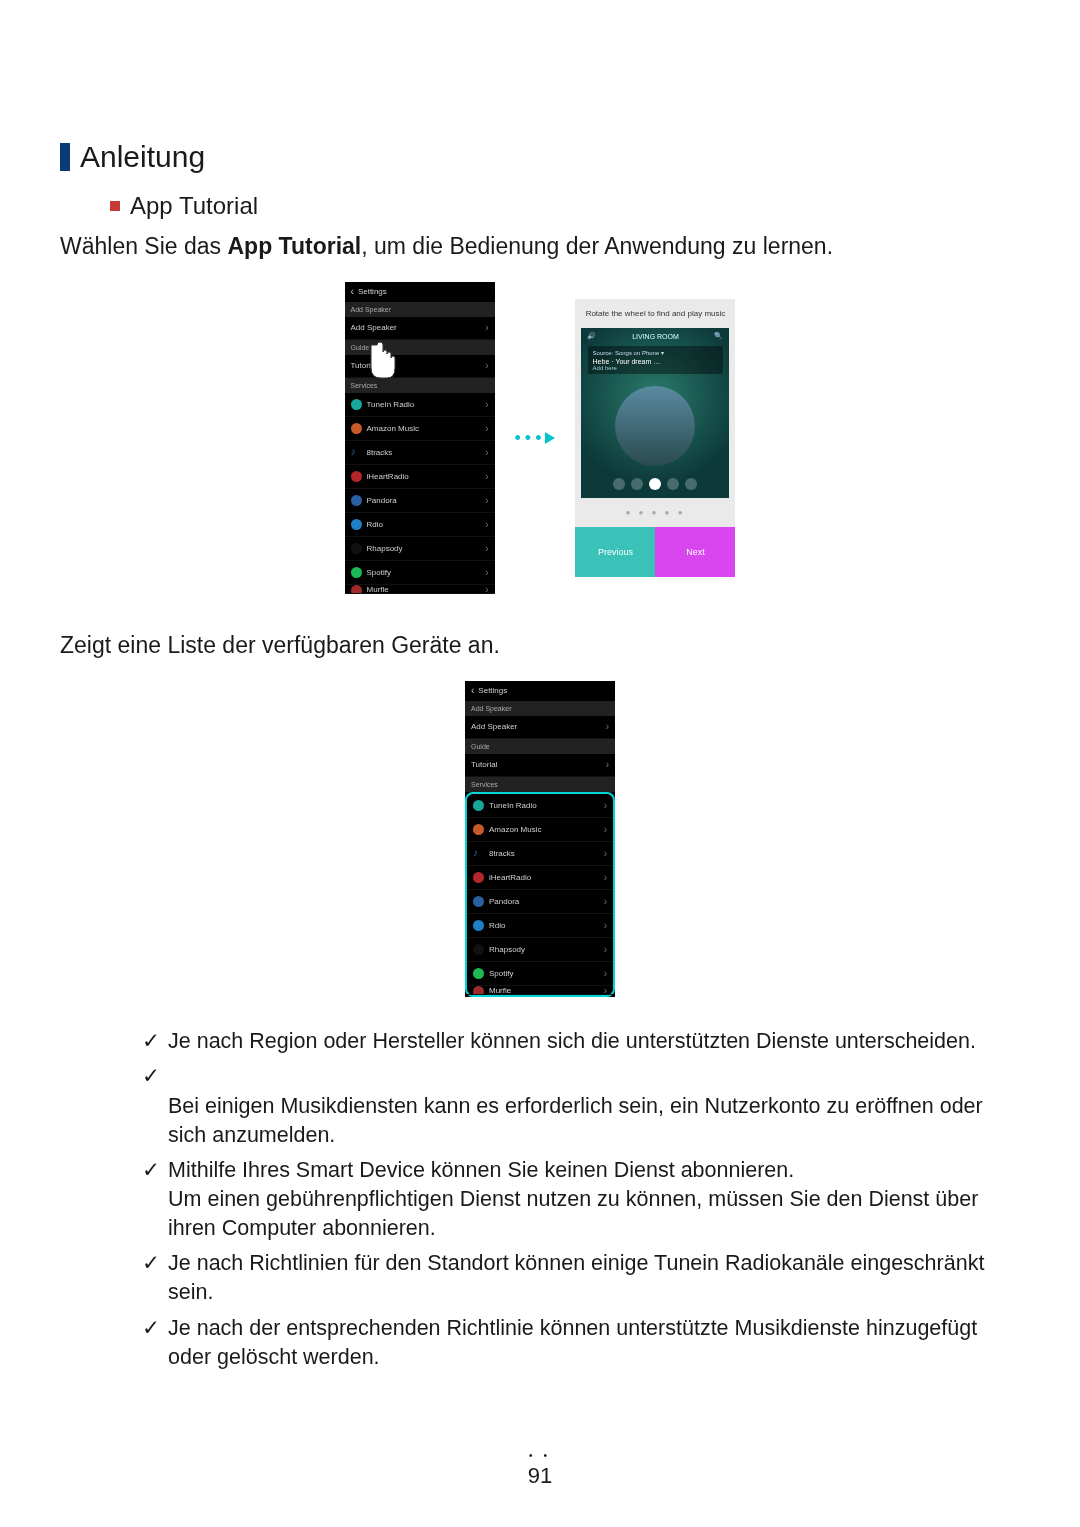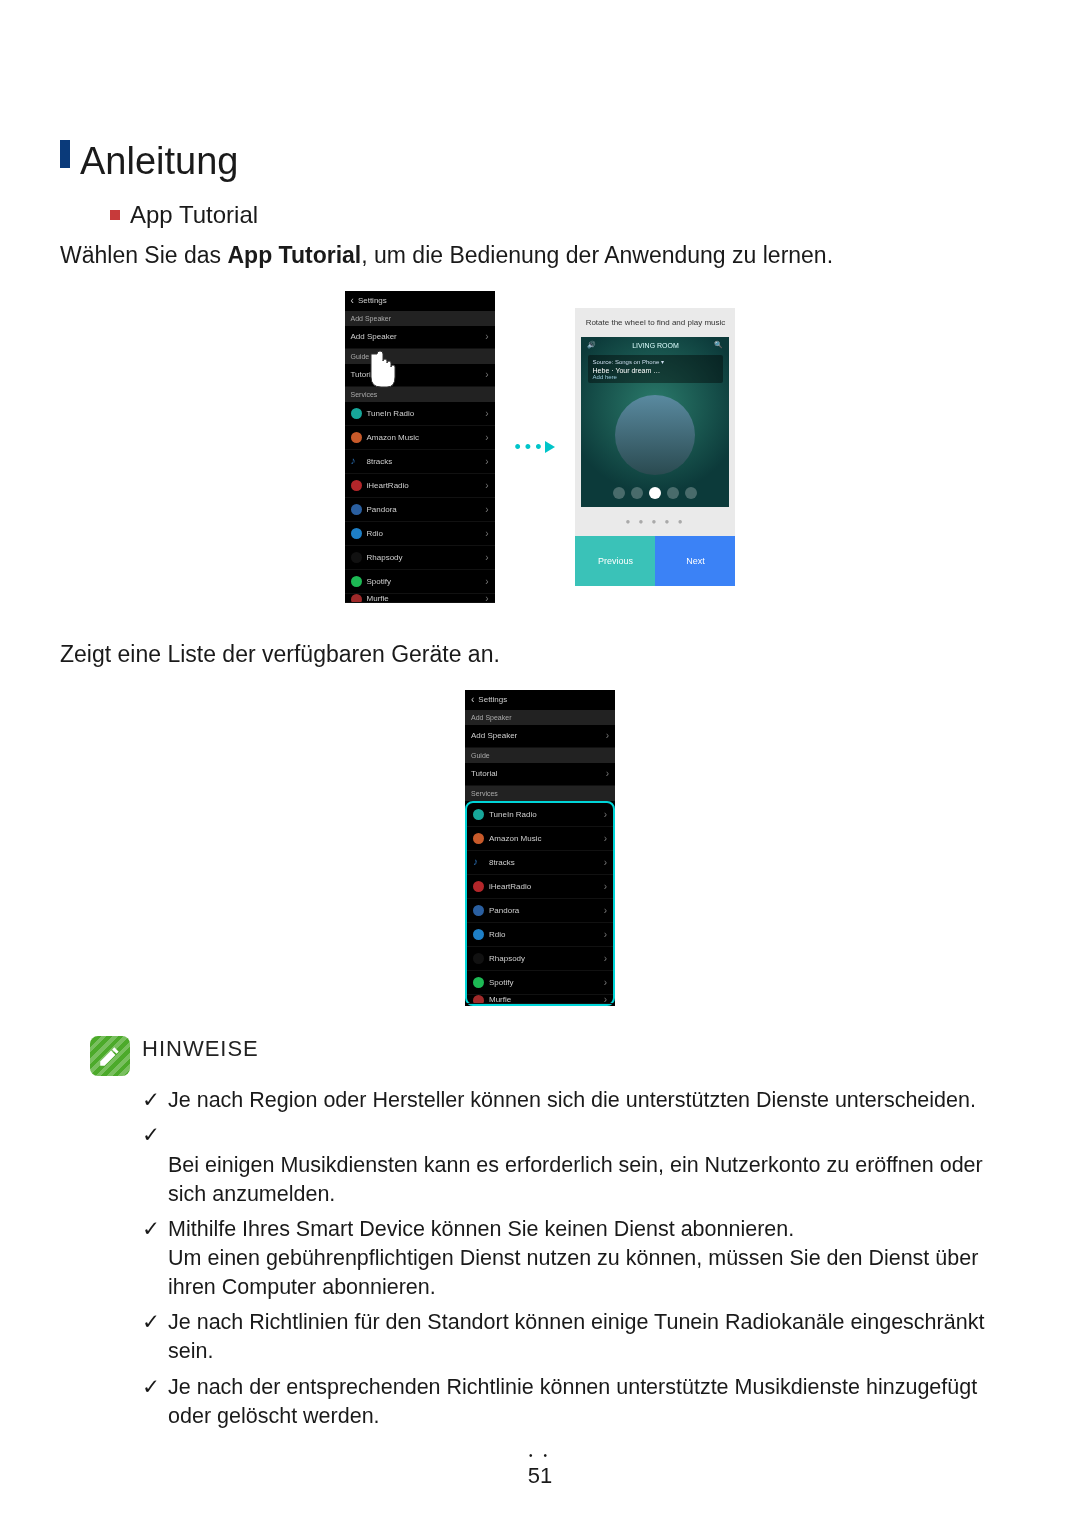--- a/index.html
+++ b/index.html
@@ -9,23 +9,24 @@
   color: #1a1a1a;
 }
 .page {
   width: 1080px;
   height: 1527px;
   padding: 140px 60px 40px 60px;
   box-sizing: border-box;
   position: relative;
 }
 .h1 {
-  font-size: 38px;
+  font-size: 30px;
   color: #1a1a1a;
   display: flex;
+  align-items: center;
   gap: 10px;
   margin-bottom: 18px;
 }
 .h1-bar {
   width: 10px;
   height: 28px;
   background: #0a3a7a;
 }
 .h2 {
   font-size: 24px;
@@ -141,21 +142,21 @@
 .phone2 .pdots {
   text-align: center; color: #aaa; letter-spacing: 3px; padding: 10px 0;
 }
 .phone2 .btns {
   display: flex; gap: 0;
 }
 .phone2 .btns div {
   flex: 1; text-align: center; padding: 20px 0; color: #fff; font-size: 9px;
 }
 .phone2 .btns .prev { background: #3ac2b8; }
-.phone2 .btns .next { background: #3b82f6; }
+.phone2 .btns .next { background: #d946ef; }
 
 .dienste-phone-wrap {
   display: flex; justify-content: center; margin-bottom: 30px;
 }
 .dienste-phone { width: 150px; }
 .dienste-highlight {
   border: 2px solid #00d5d8;
   border-radius: 8px;
 }
 
@@ -403,29 +404,20 @@
           </div>
           <div class="row" style="height: 6px; padding: 2px 6px 0px; overflow: hidden;">
             <span class="ico" style="background: rgb(160, 42, 42);"></span>
             <span class="lbl">Murfie</span>
             <span class="arr">›</span>
           </div>
         </div>
     </div>
   </div>
 
-  <div class="notes-block">
-    <div class="notes-icon">
-      <svg width="26" height="26" viewBox="0 0 24 24" fill="none">
-        <path d="M3 17 L13 7 L17 11 L7 21 L3 21 Z" fill="#fff"></path>
-        <path d="M14 6 L18 10 L20 8 L16 4 Z" fill="#fff"></path>
-      </svg>
-    </div>
-    <div class="notes-title">HINWEISE</div>
-  </div>
   <ul class="notes-list" id="notes-list">
       <li>
         <span class="chk">✓</span>
         <span style="white-space: pre-line;">Je nach Region oder Hersteller können sich die unterstützten Dienste unterscheiden.</span>
       </li>
       <li>
         <span class="chk">✓</span>
         <span style="white-space: pre-line; margin-top: 30px;">Bei einigen Musikdiensten kann es erforderlich sein, ein Nutzerkonto zu eröffnen oder sich anzumelden.</span>
       </li>
       <li>
@@ -438,16 +430,16 @@
         <span style="white-space: pre-line;">Je nach Richtlinien für den Standort können einige Tunein Radiokanäle eingeschränkt sein.</span>
       </li>
       <li>
         <span class="chk">✓</span>
         <span style="white-space: pre-line;">Je nach der entsprechenden Richtlinie können unterstützte Musikdienste hinzugefügt oder gelöscht werden.</span>
       </li>
     </ul>
 
   <div class="pagenum">
     <span class="dots">• •</span>
-    <span>51</span>
+    <span>91</span>
   </div>
 
 </div>
 
 </body></html>

